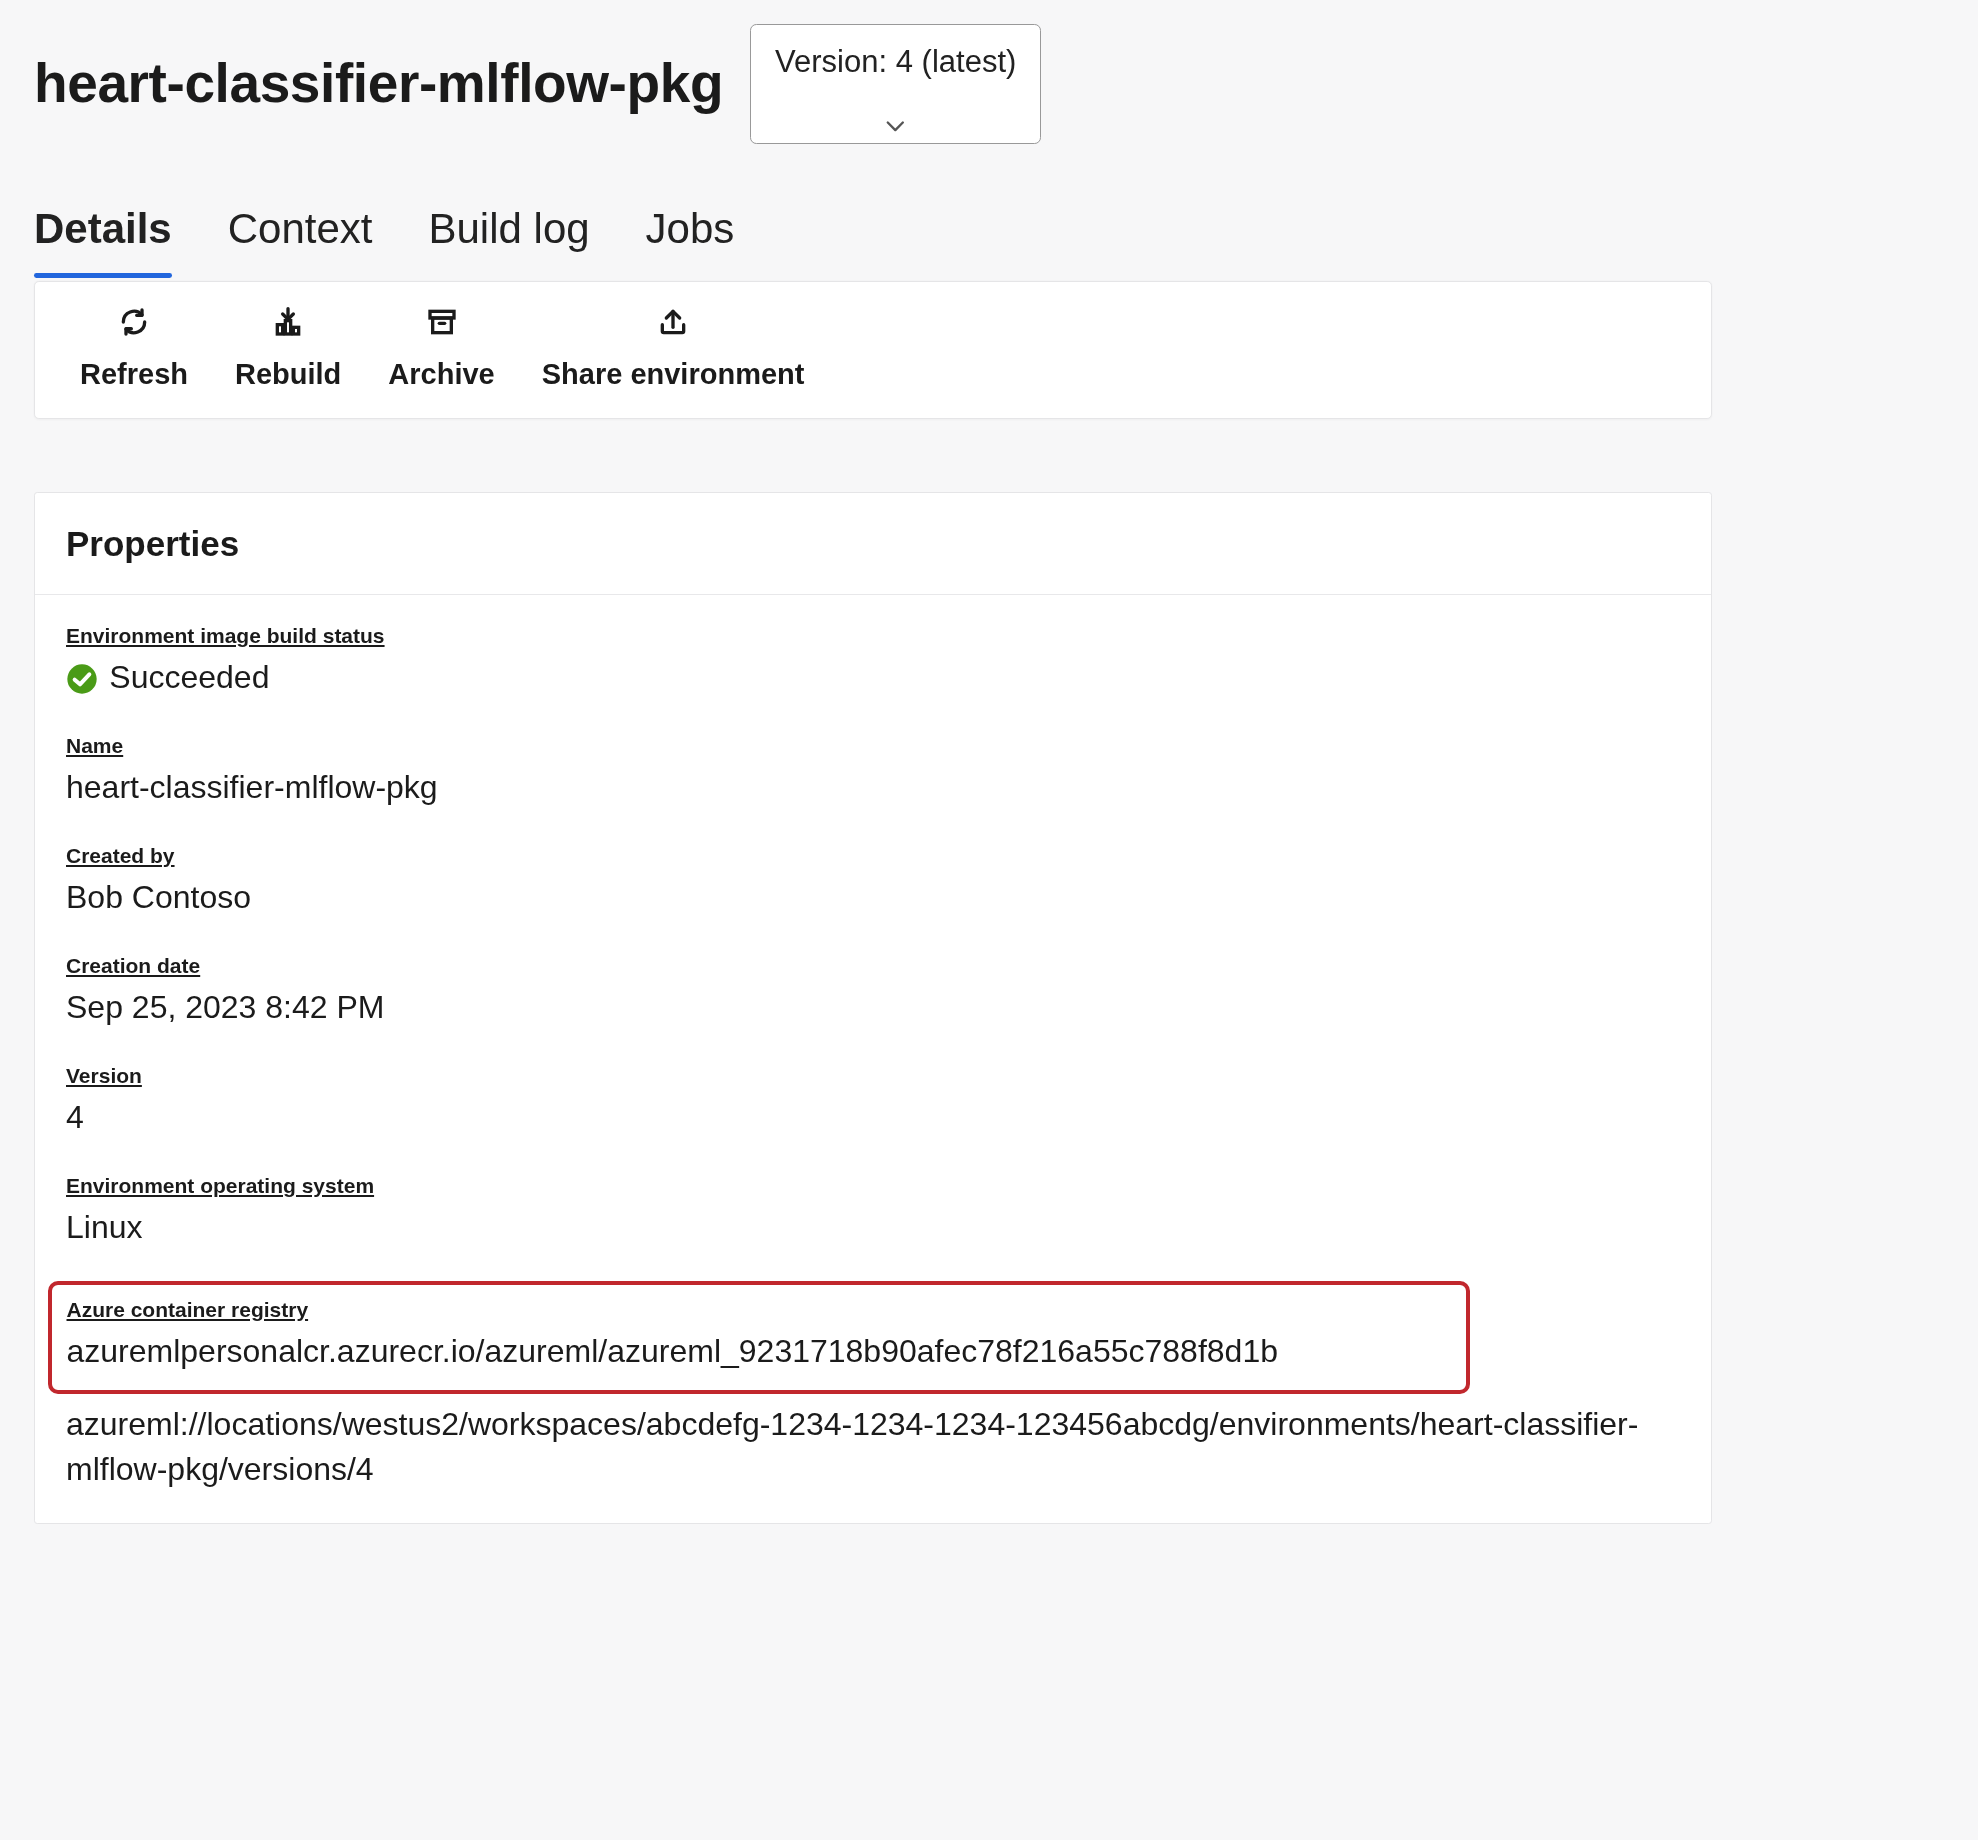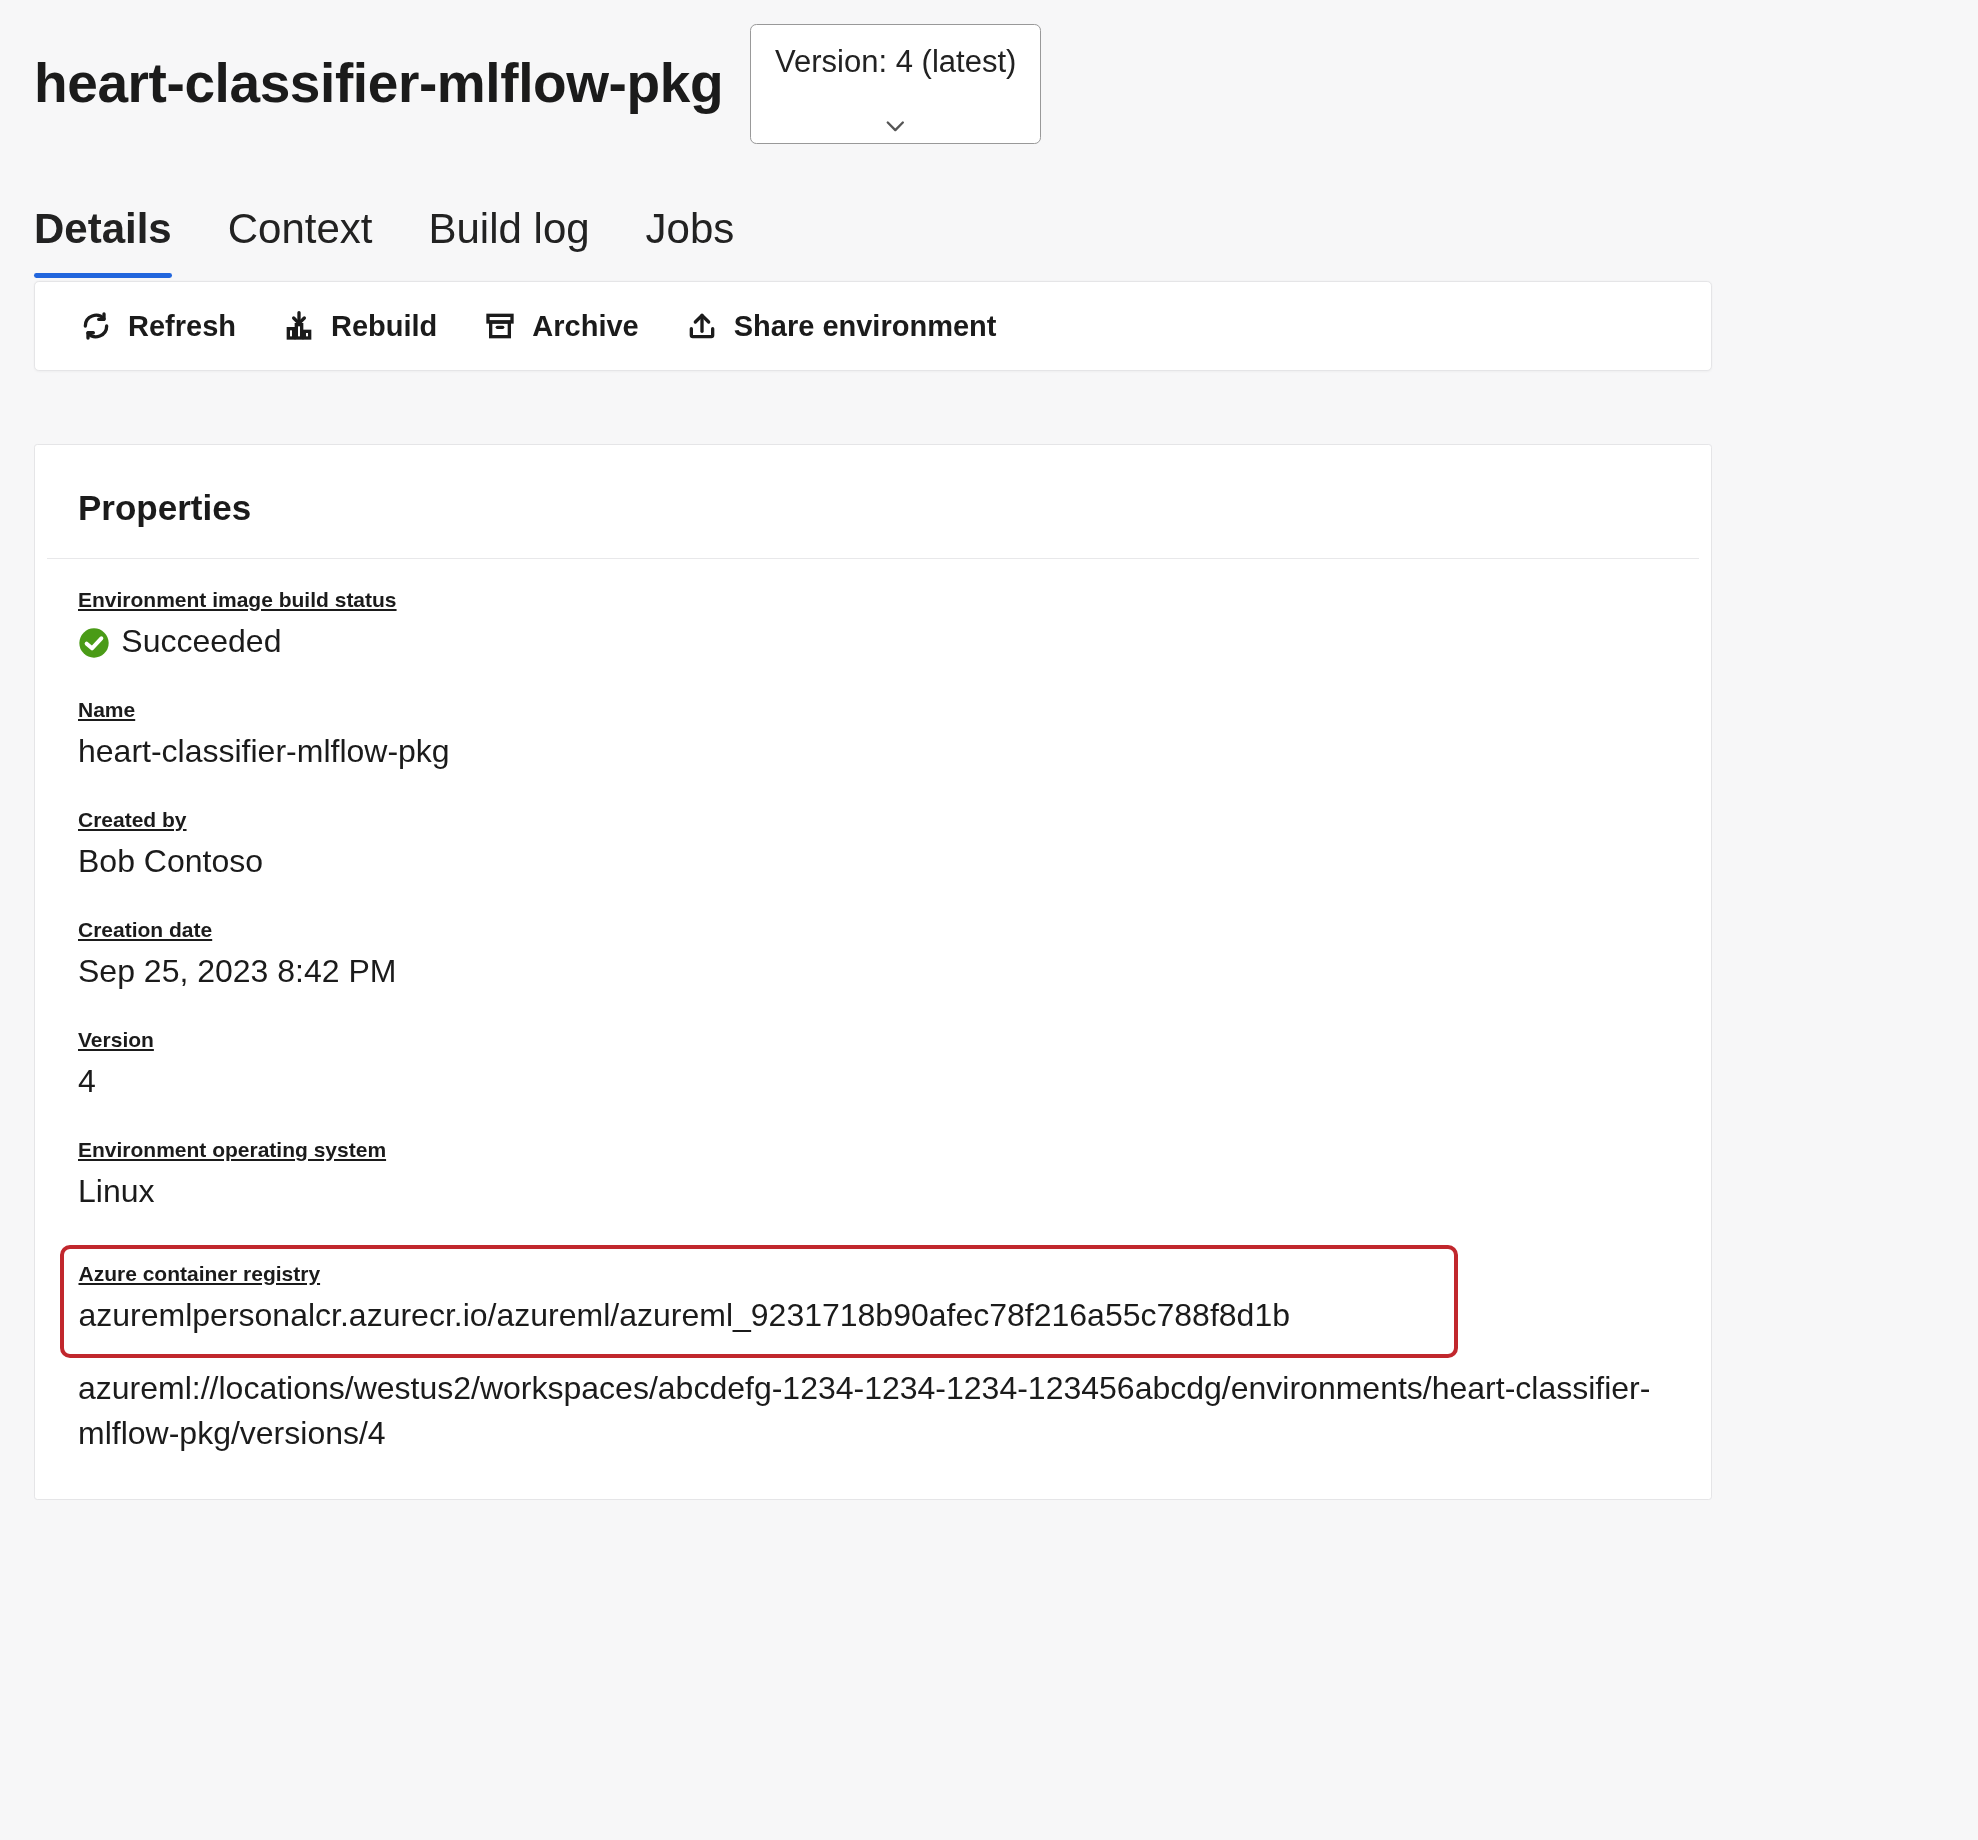--- a/index.html
+++ b/index.html
@@ -92,39 +92,40 @@
     box-shadow: 0 0.8px 2.4px rgba(0,0,0,0.04);
   }
   .tool-btn {
     display: flex;
     align-items: center;
     gap: 16px;
     font-size: 29px;
     font-weight: 600;
     color: #1b1b1b;
     cursor: pointer;
+    flex-direction: column;
   }
   .tool-btn .ticon {
     width: 32px;
     height: 32px;
     display: inline-flex;
   }
   .tool-btn .ticon svg {
     width: 100%;
     height: 100%;
     stroke: #1b1b1b;
     fill: none;
     stroke-width: 2.5;
   }
   .panel {
     background: #fff;
     border: 0.8px solid #e5e5e7;
     border-radius: 3.2px;
     margin-top: 73px;
-    padding: 12px;
+    padding: 0;
   }
   .panel-header {
     font-size: 35px;
     font-weight: 600;
     padding: 26px 31px;
     border-bottom: 0.8px solid #e8e8ea;
     color: #1b1b1b;
   }
   .props {
     padding: 26px 31px 32px 31px;

